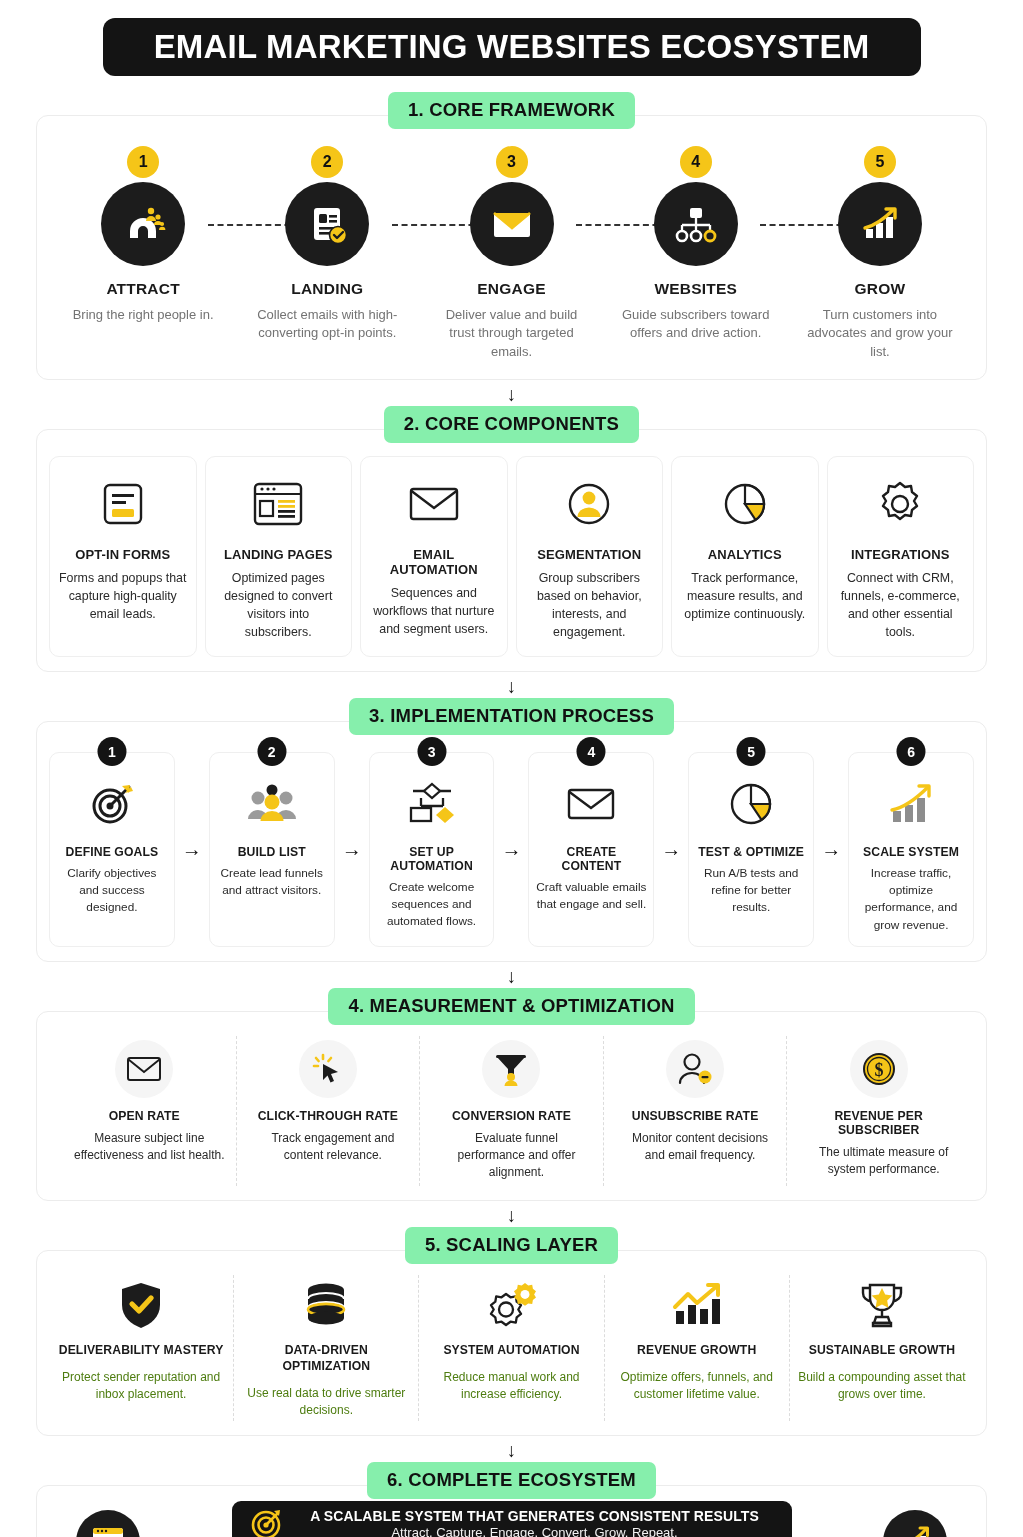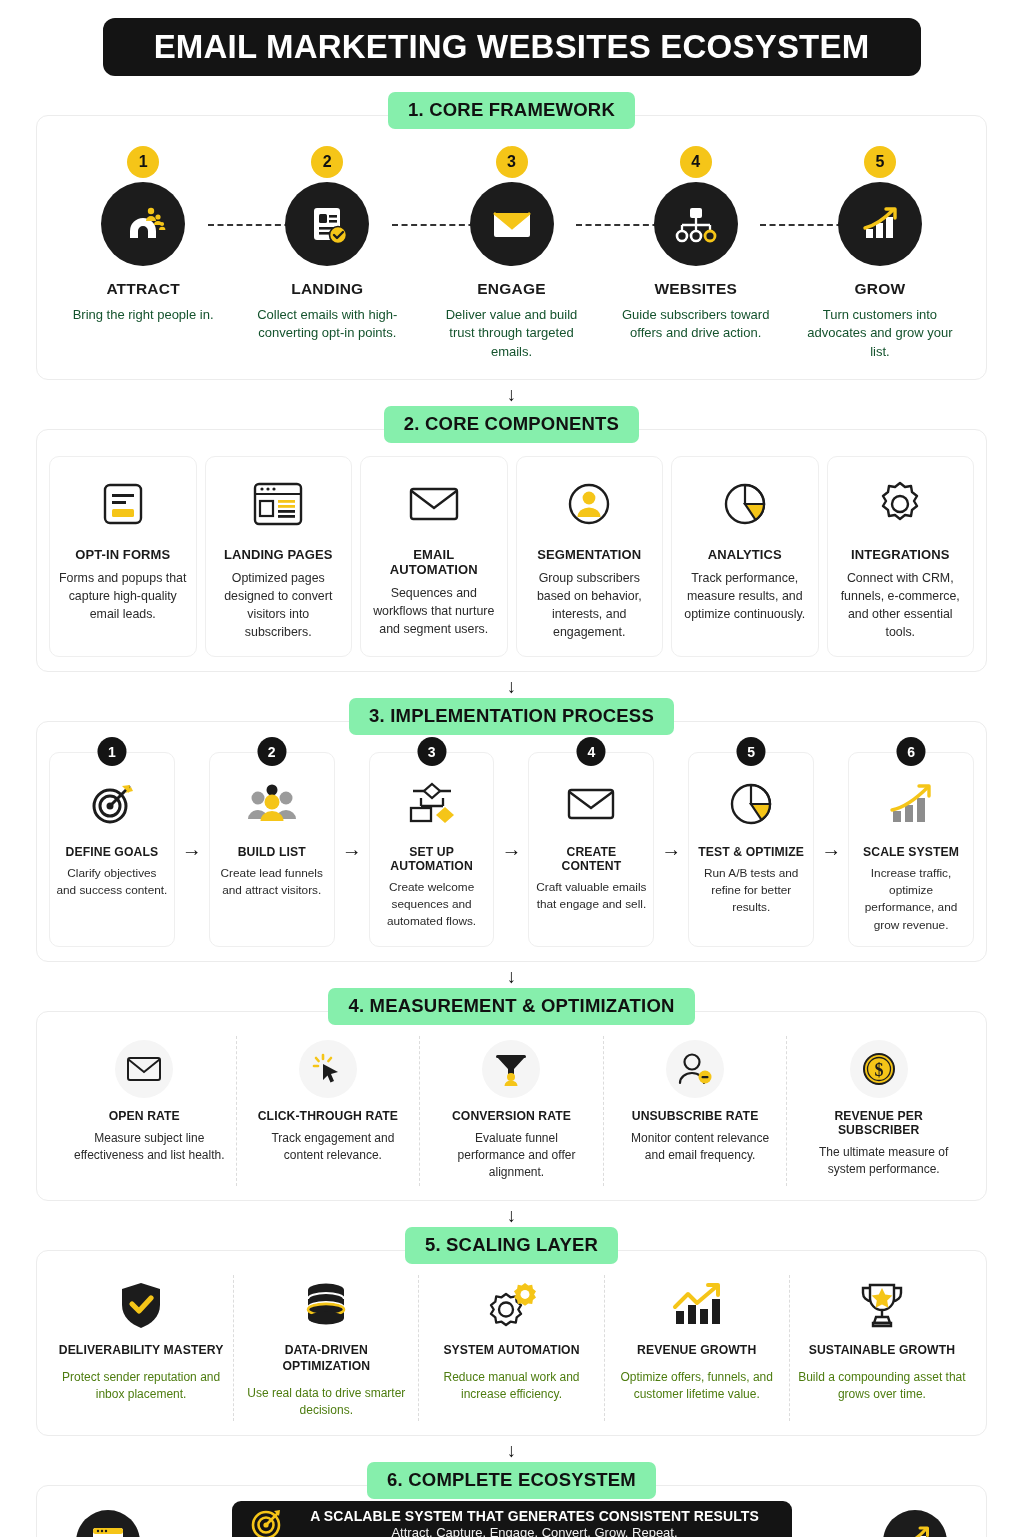--- a/index.html
+++ b/index.html
@@ -69,21 +69,21 @@
     display: flex; align-items: center; justify-content: center;
     margin-bottom: 4px;
   }
   .circ {
     width: 84px; height: 84px; border-radius: 50%;
     background: #1c1c1c;
     display: flex; align-items: center; justify-content: center;
     position: relative;
   }
   .s1-name { font-size: 15.5px; font-weight: 700; margin-top: 14px; letter-spacing: .2px; }
-  .s1-desc { font-size: 13px; line-height: 1.42; text-align: center; margin-top: 8px; color: #14532d; max-width: 160px; }
+  .s1-desc { font-size: 13px; line-height: 1.42; text-align: center; margin-top: 8px; color: #737373; max-width: 160px; }
   .dots {
     position: absolute; top: 78px; height: 2px;
     border-top: 2px dashed #333;
     z-index: 0;
   }
 
   
   .s2-row { display: flex; gap: 8px; }
   .s2-card {
     flex: 1;
@@ -391,21 +391,21 @@
           <svg width="52" height="50" viewBox="0 0 52 50">
             <circle cx="24" cy="27" r="16" fill="none" stroke="#1c1c1c" stroke-width="3"></circle>
             <circle cx="24" cy="27" r="10" fill="none" stroke="#1c1c1c" stroke-width="3"></circle>
             <circle cx="24" cy="27" r="3.5" fill="#1c1c1c"></circle>
             <path d="M24 27 L43 8" stroke="#1c1c1c" stroke-width="3" stroke-linecap="round"></path>
             <path d="M36 7 l8 -1 l-1 8 z" fill="#F5C518"></path>
             <path d="M39 14 l6 -6 l2 4 z" fill="#F5C518"></path>
           </svg>
         </div>
         <div class="s3-name">DEFINE GOALS</div>
-        <div class="s3-desc">Clarify objectives and success content.</div>
+        <div class="s3-desc">Clarify objectives and success designed.</div>
       </div>
       <div class="arrow-h">→</div>
 
       <div class="s3-card">
         <div class="badge-dark">2</div>
         <div class="s3-icon">
           <svg width="58" height="46" viewBox="0 0 58 46">
             <circle cx="15" cy="17" r="6.5" fill="#9b9b9b"></circle>
               <path d="M5 38 a10 9 0 0 1 20 0 z" fill="#9b9b9b"></path>
             <circle cx="43" cy="17" r="6.5" fill="#9b9b9b"></circle>
@@ -530,21 +530,21 @@
       <div class="s4-item">
         <div class="s4-bubble">
           <svg width="38" height="36" viewBox="0 0 38 36">
             <circle cx="16" cy="11" r="7.5" fill="none" stroke="#1c1c1c" stroke-width="2.2"></circle>
             <path d="M4 32 a12 10 0 0 1 24 0" fill="none" stroke="#1c1c1c" stroke-width="2.2" stroke-linecap="round"></path>
             <circle cx="29" cy="26" r="6.5" fill="#F5C518"></circle>
             <rect x="25.5" y="25" width="7" height="2.2" rx="1" fill="#1c1c1c"></rect>
           </svg>
         </div>
         <div class="s4-name">UNSUBSCRIBE RATE</div>
-        <div class="s4-desc">Monitor content relevance and email frequency.</div>
+        <div class="s4-desc">Monitor content decisions and email frequency.</div>
       </div>
 
       <div class="s4-item">
         <div class="s4-bubble">
           <svg width="38" height="38" viewBox="0 0 38 38">
             <circle cx="19" cy="19" r="15" fill="#F5C518" stroke="#1c1c1c" stroke-width="2"></circle>
             <circle cx="19" cy="19" r="11.5" fill="none" stroke="#1c1c1c" stroke-width="1.3"></circle>
             <text x="19" y="26" font-family="Liberation Serif, serif" font-size="18" font-weight="700" text-anchor="middle" fill="#1c1c1c">$</text>
           </svg>
         </div>

